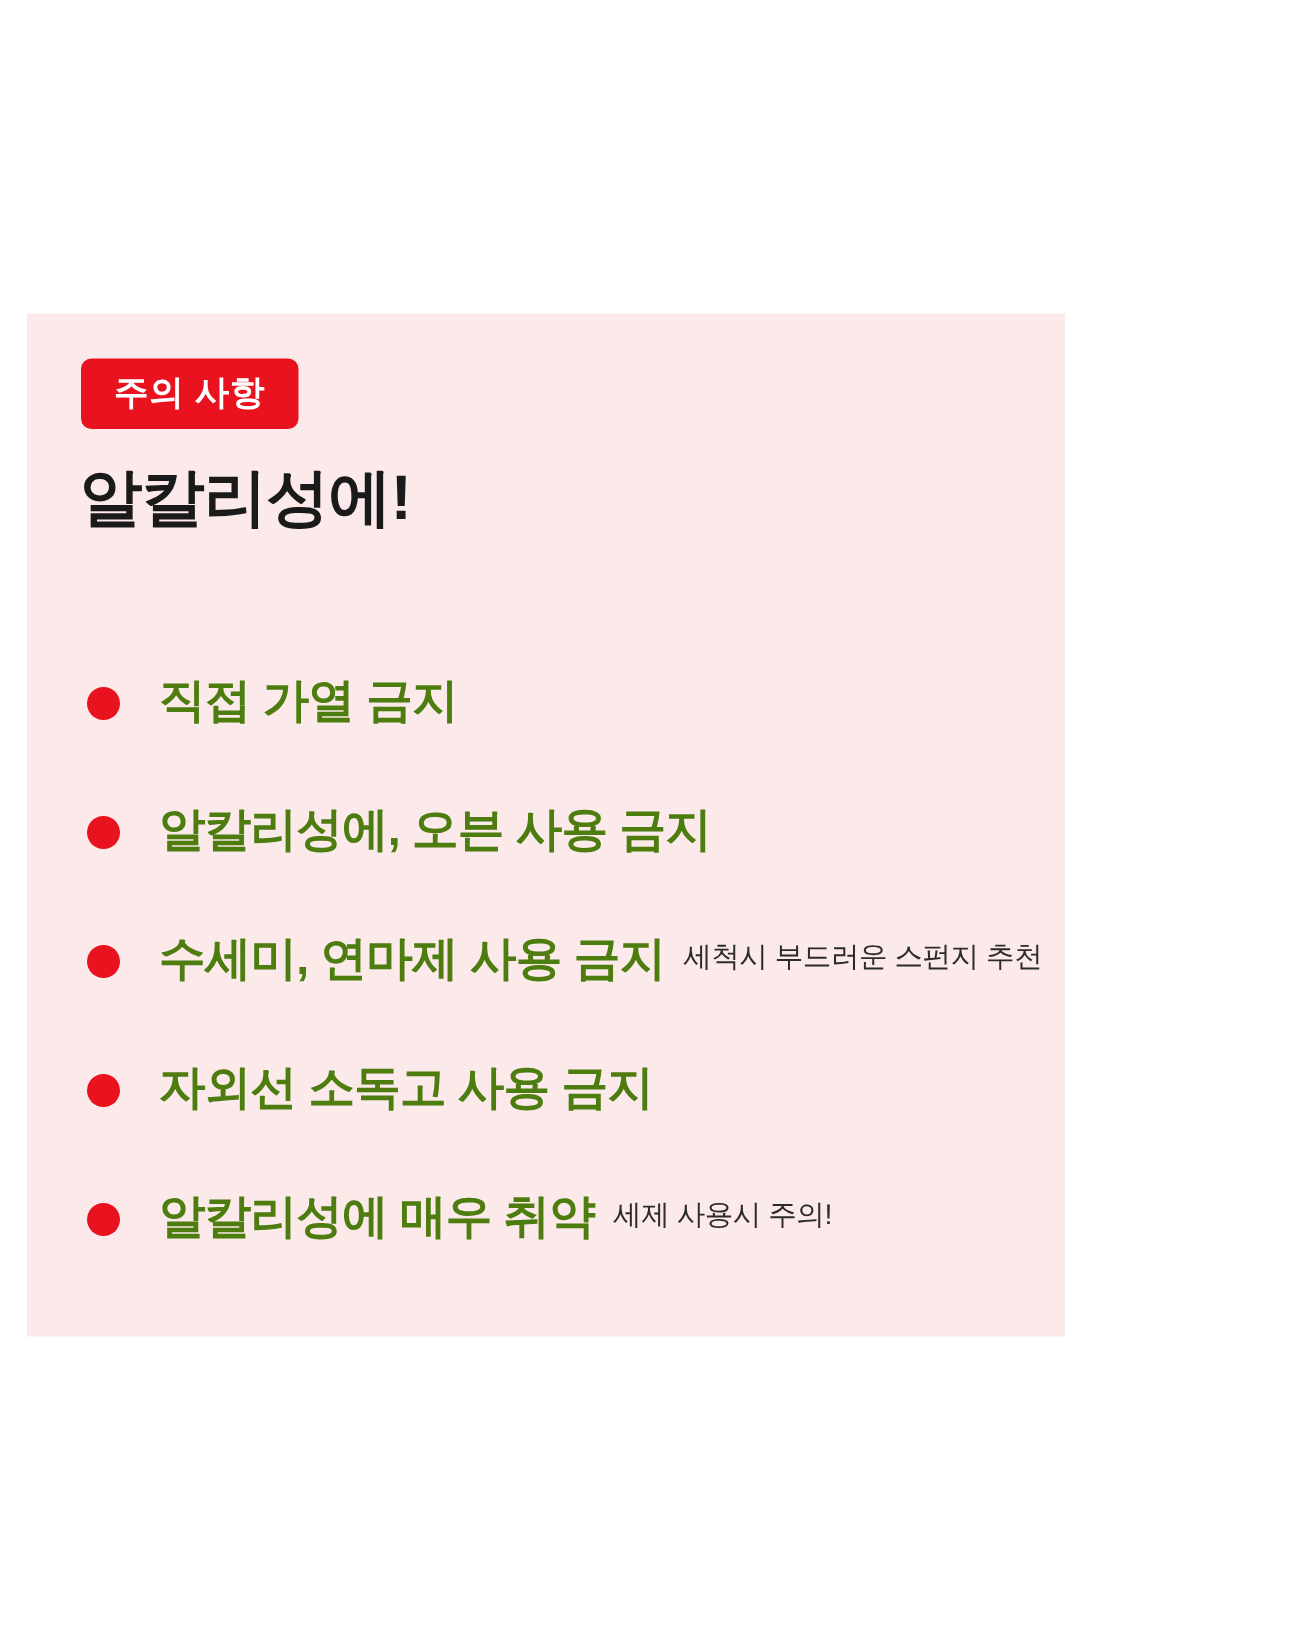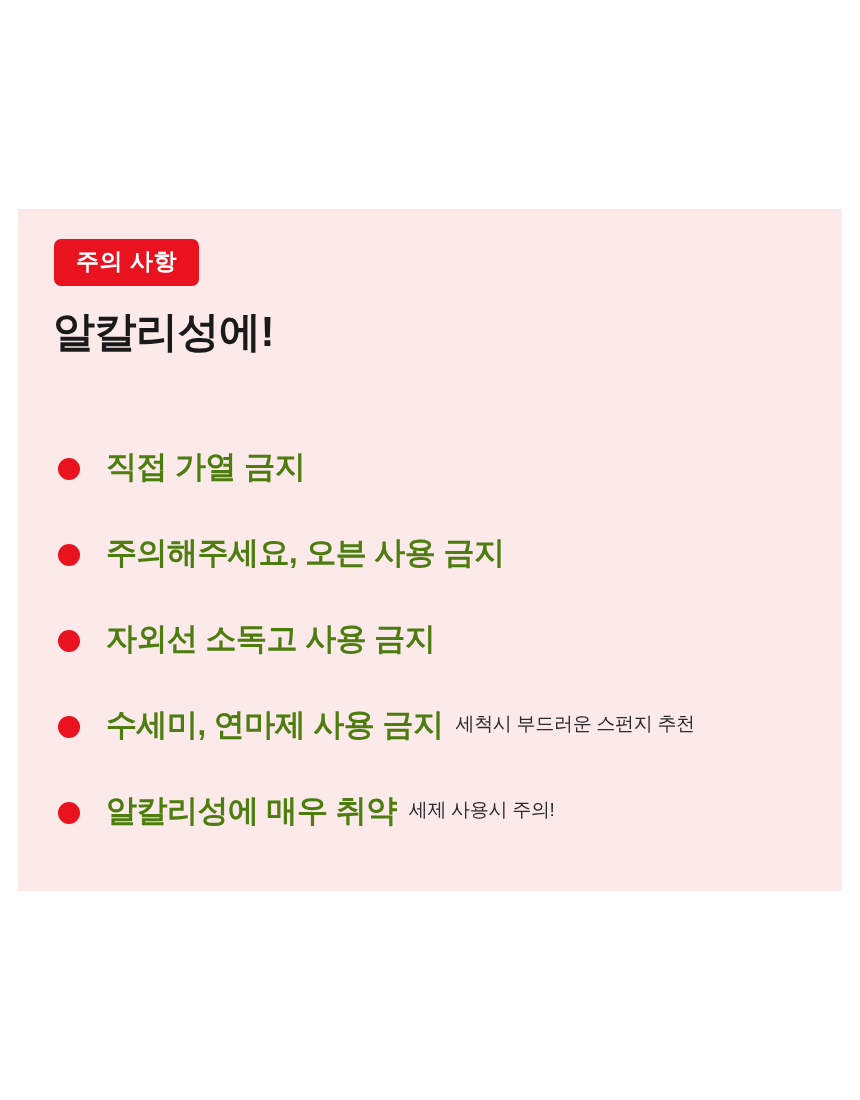--- a/index.html
+++ b/index.html
@@ -18,21 +18,21 @@
     position: relative;
     width: 860px;
     height: 1100px;
     background: #ffffff;
   }
 
   .notice-card {
     position: absolute;
     left: 18px;
     top: 209px;
-    width: 824px;
+    width: 692px;
     height: 682px;
     background: #fce9ea;
     box-sizing: border-box;
   }
 
   .badge {
     position: absolute;
     left: 36px;
     top: 30px;
     background: #e8131f;
@@ -116,32 +116,32 @@
     <h1 class="headline">알칼리성에!</h1>
 
     <ul class="bullet-list">
       <li class="bullet-item">
         <span class="dot"></span>
         <span class="bullet-main">직접 가열 금지</span>
 
       </li>
       <li class="bullet-item">
         <span class="dot"></span>
-        <span class="bullet-main">주의해주세요, 오븐 사용 금지</span>
-
-      </li>
-      <li class="bullet-item">
-        <span class="dot"></span>
-        <span class="bullet-main">자외선 소독고 사용 금지</span>
+        <span class="bullet-main">알칼리성에, 오븐 사용 금지</span>
 
       </li>
       <li class="bullet-item">
         <span class="dot"></span>
         <span class="bullet-main">수세미, 연마제 사용 금지</span>
         <span class="bullet-sub">세척시 부드러운 스펀지 추천</span>
+      </li>
+      <li class="bullet-item">
+        <span class="dot"></span>
+        <span class="bullet-main">자외선 소독고 사용 금지</span>
+
       </li>
       <li class="bullet-item">
         <span class="dot"></span>
         <span class="bullet-main">알칼리성에 매우 취약</span>
         <span class="bullet-sub">세제 사용시 주의!</span>
       </li>
     </ul>
 
   </section>
 </div>

